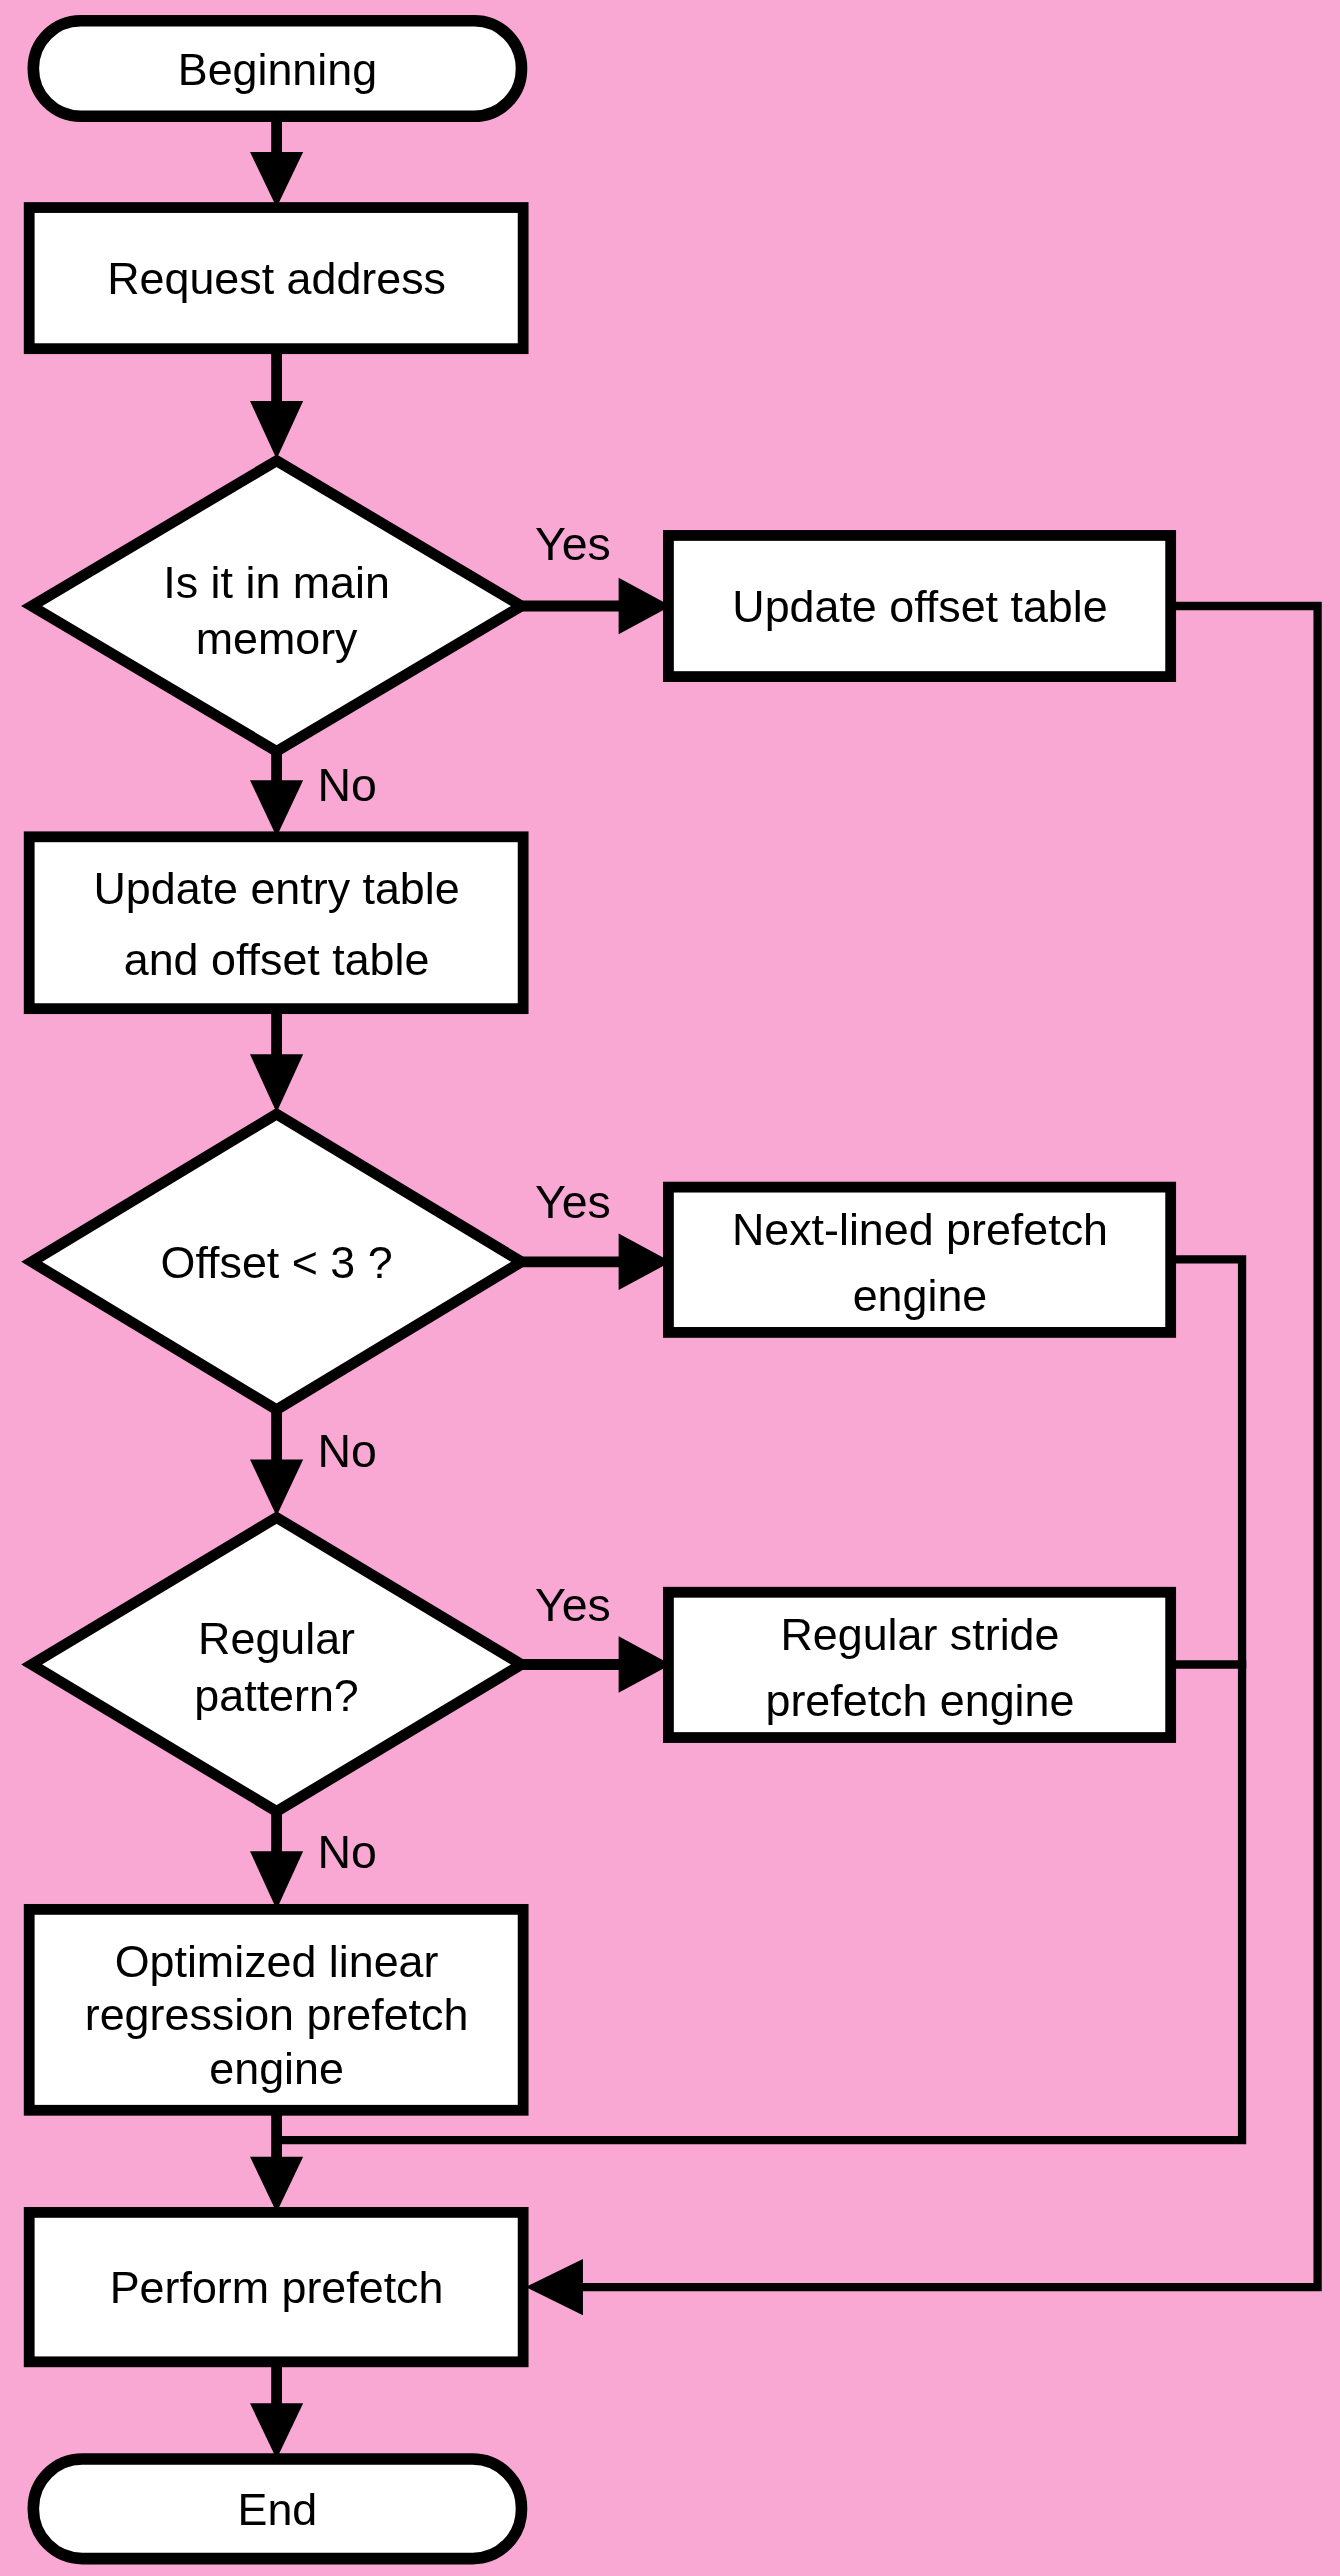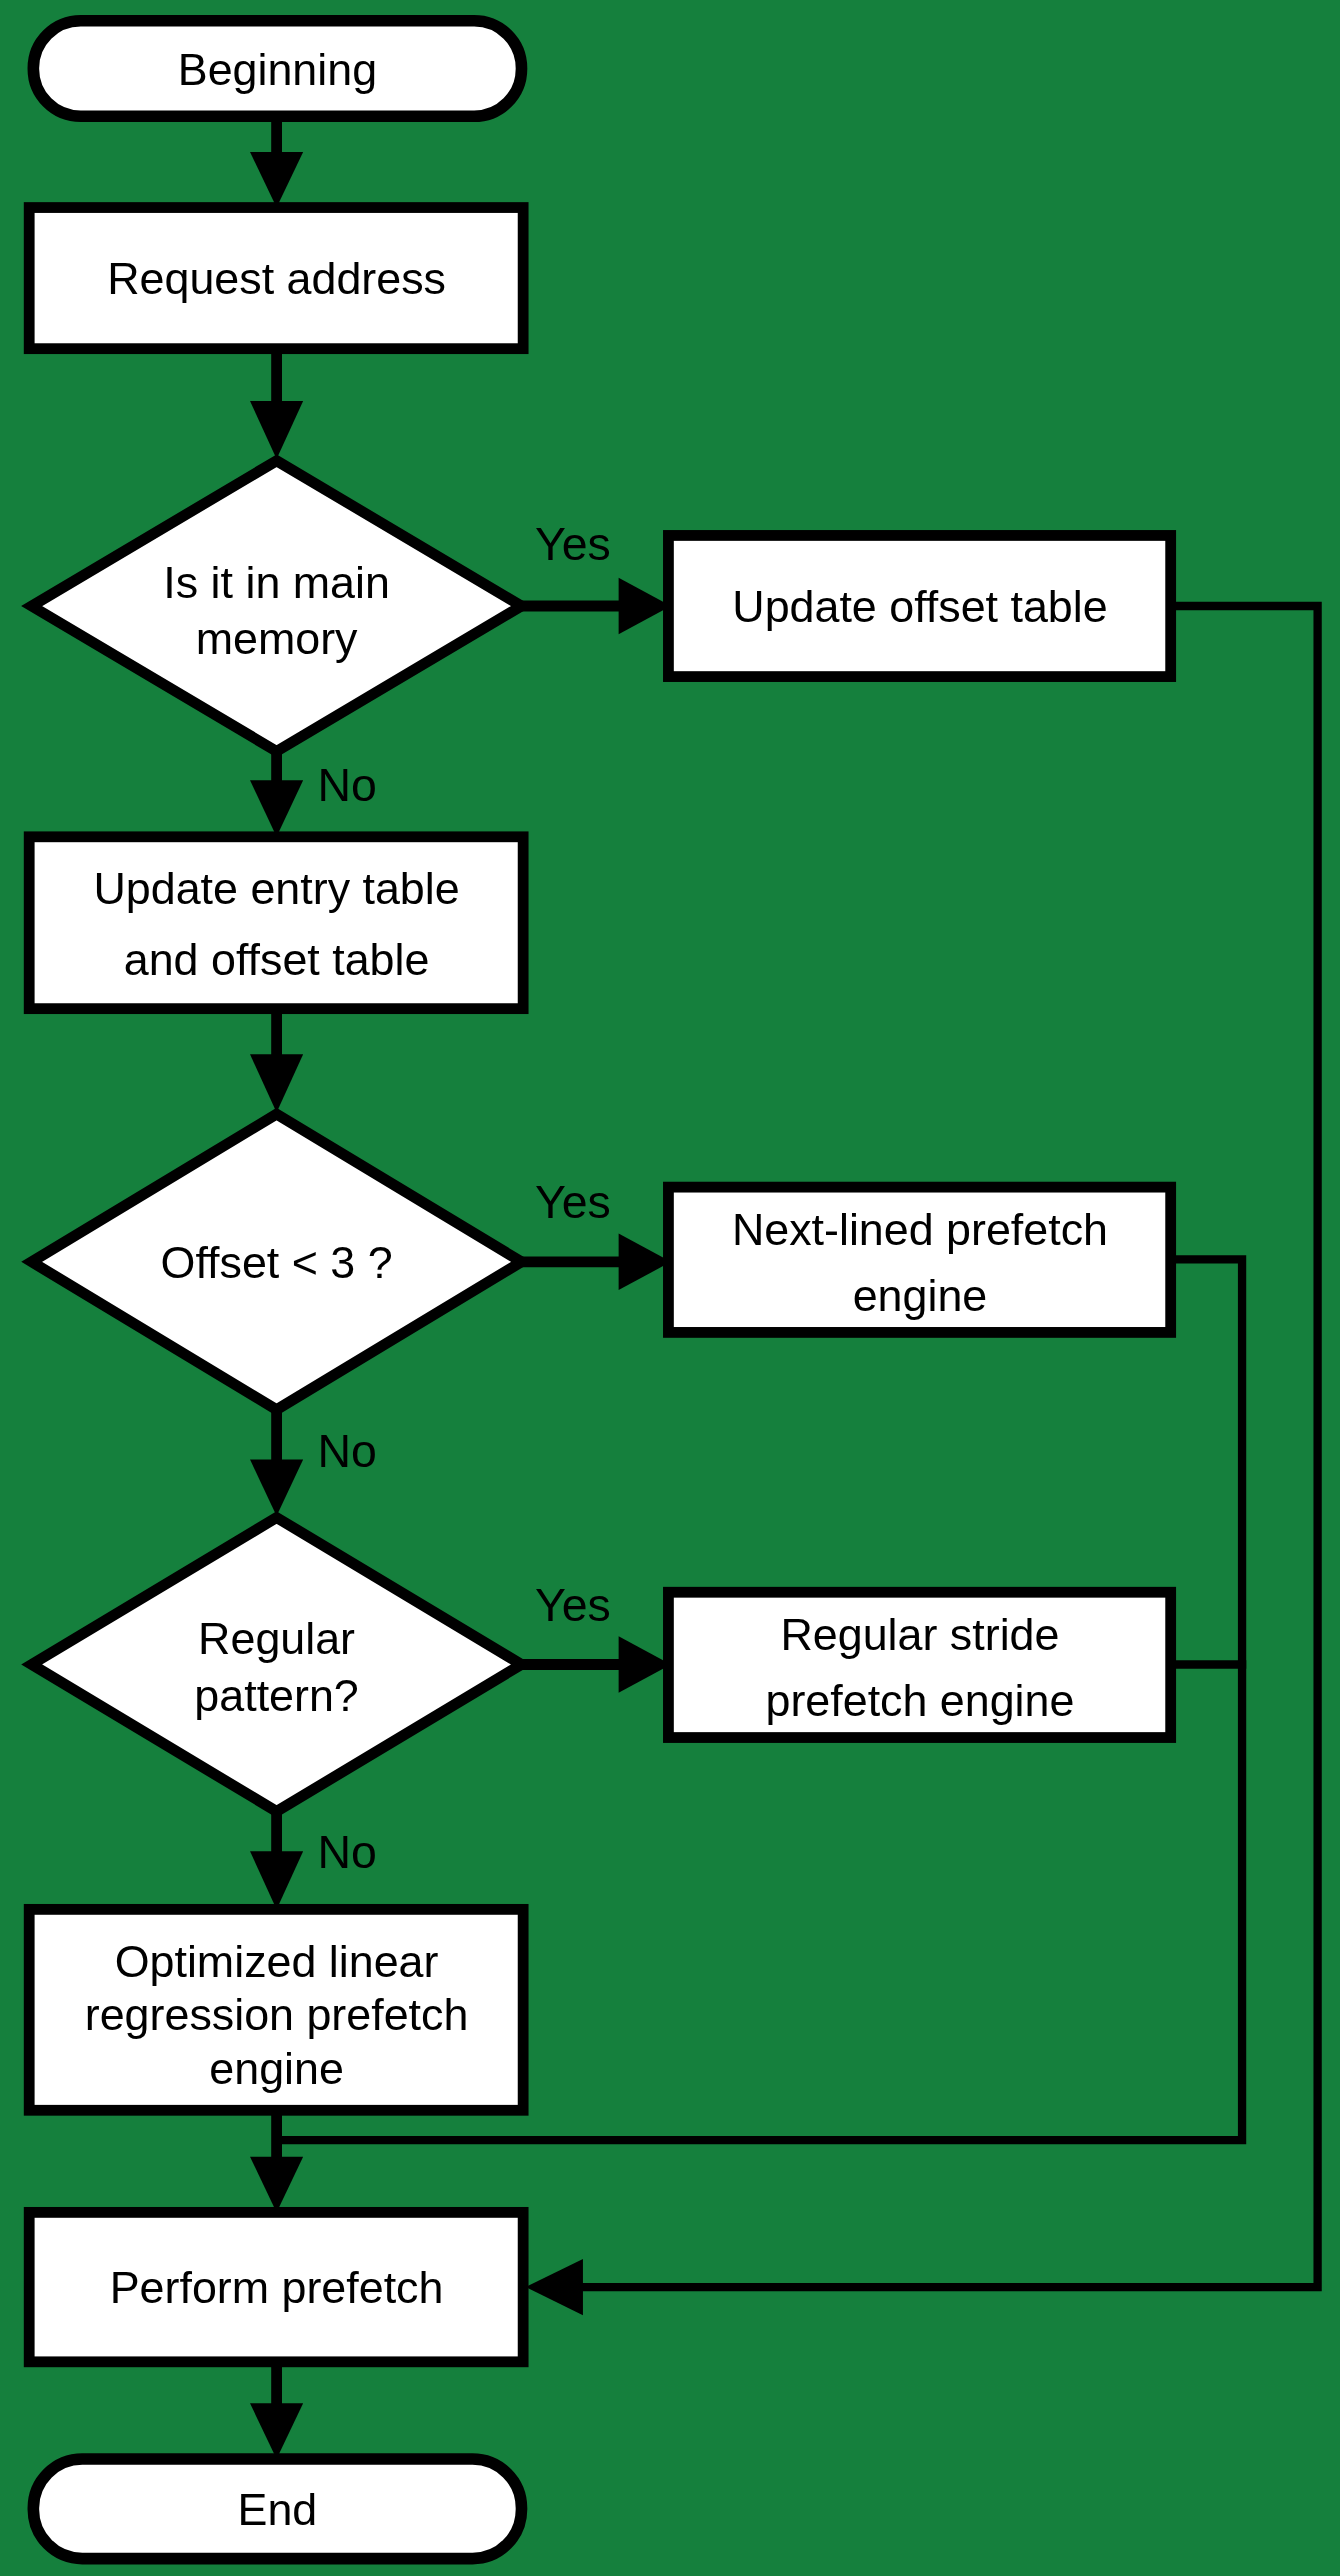--- a/index.html
+++ b/index.html
@@ -1,16 +1,16 @@
 <!DOCTYPE html>
 <html style="font-size:13.3px"><head>
 <meta charset="utf-8">
 <style>
   html,body{margin:0;padding:0;background:#ffffff;}
-  .canvas{width:1341px;height:2576px;background:#15803d;position:relative;}
+  .canvas{width:1341px;height:2576px;background:#f9a8d4;position:relative;}
   svg{display:block;}
   .shape{fill:#ffffff;stroke:#000000;}
   .thick{stroke-width:13px;}
   .term{stroke-width:14px;}
   .stem{stroke:#000000;stroke-width:13px;fill:none;}
   .route{stroke:#000000;stroke-width:10px;fill:none;stroke-linejoin:miter;}
   .head{fill:#000000;stroke:none;}
   .lbl{font-family:"Liberation Sans", sans-serif;font-size:54px;fill:#000000;
        text-anchor:middle;}
   .edge-lbl{font-family:"Liberation Sans", sans-serif;font-size:56px;fill:#000000;

